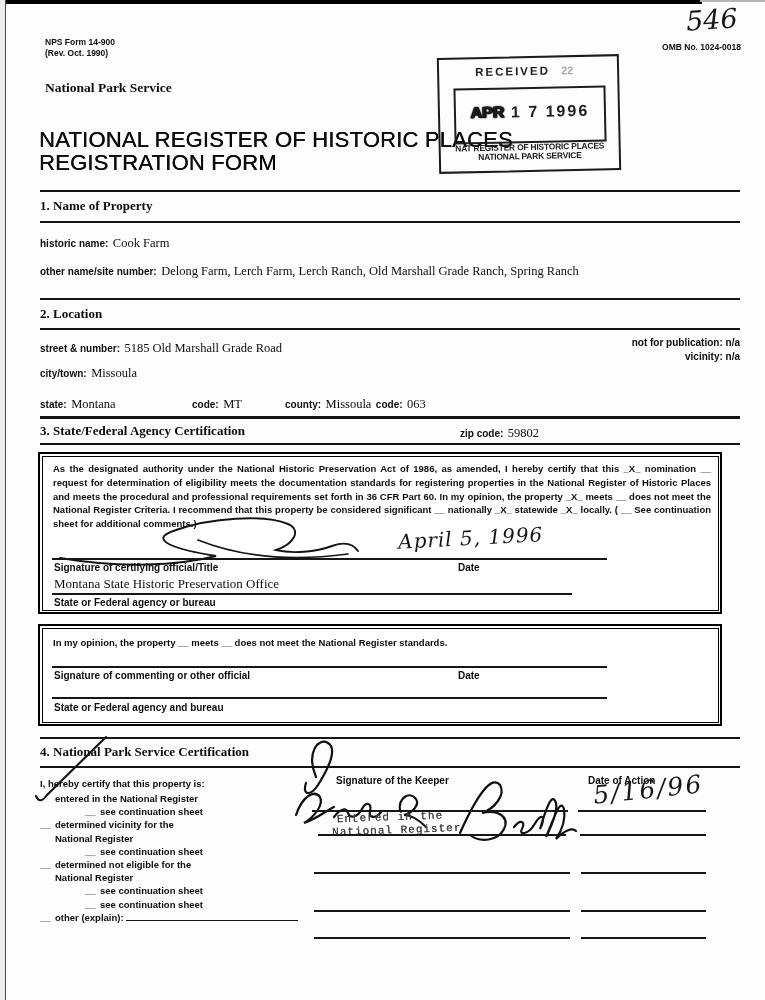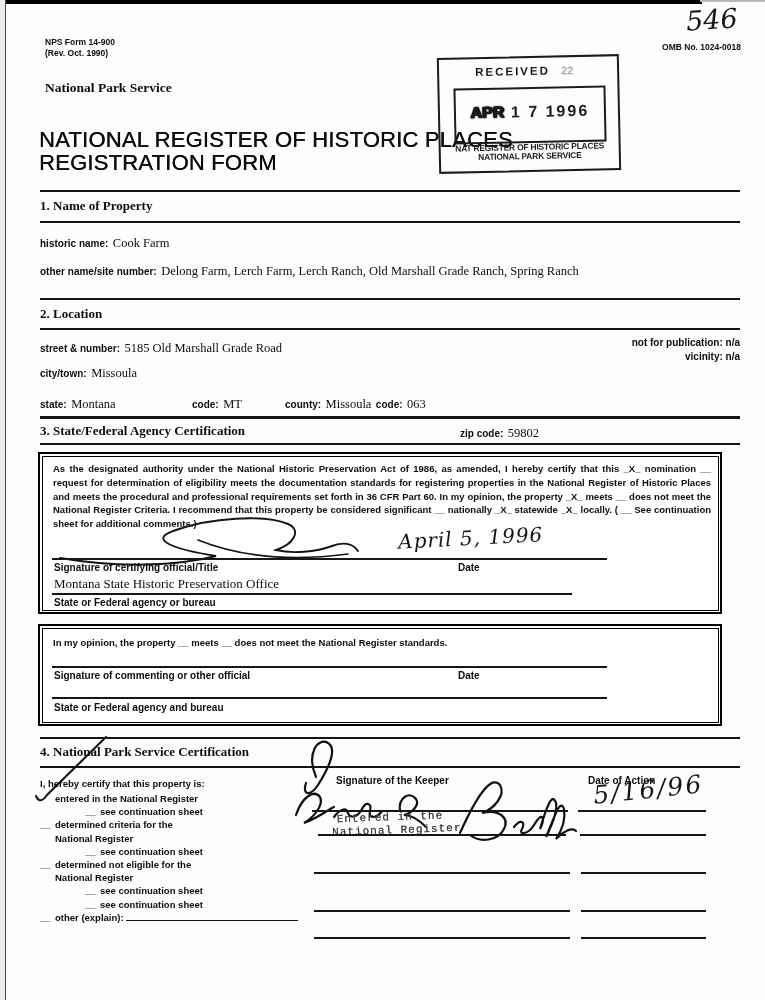--- a/index.html
+++ b/index.html
@@ -159,21 +159,21 @@
 
 <div class="rule" style="left:40px;top:737px;width:700px;"></div>
 <div class="abs sec-h" style="left:40px;top:744px;">4. National Park Service Certification</div>
 <div class="rule" style="left:40px;top:766px;width:700px;height:1.8px;"></div>
 
 <div class="abs smallsans" style="left:40px;top:777px;">I, hereby certify that this property is:</div>
 
 <div class="cl">
   <div class="cl-r"><span class="cl-mark"></span><span>entered in the National Register</span></div>
   <div class="cl-r ind2"><span class="cl-mark">__</span><span>see continuation sheet</span></div>
-  <div class="cl-r"><span class="cl-mark">__</span><span>determined criteria for the</span></div>
+  <div class="cl-r"><span class="cl-mark">__</span><span>determined vicinity for the</span></div>
   <div class="cl-r"><span class="cl-mark"></span><span>National Register</span></div>
   <div class="cl-r ind2"><span class="cl-mark">__</span><span>see continuation sheet</span></div>
   <div class="cl-r"><span class="cl-mark">__</span><span>determined not eligible for the</span></div>
   <div class="cl-r"><span class="cl-mark"></span><span>National Register</span></div>
   <div class="cl-r ind2"><span class="cl-mark">__</span><span>see continuation sheet</span></div>
   <div class="cl-r ind2"><span class="cl-mark">__</span><span>see continuation sheet</span></div>
   <div class="cl-r"><span class="cl-mark">__</span><span>other (explain):</span> <span class="cl-line"></span></div>
 </div>
 
 <svg style="left:30px;top:733px;" width="90" height="78" viewBox="0 0 90 78">

